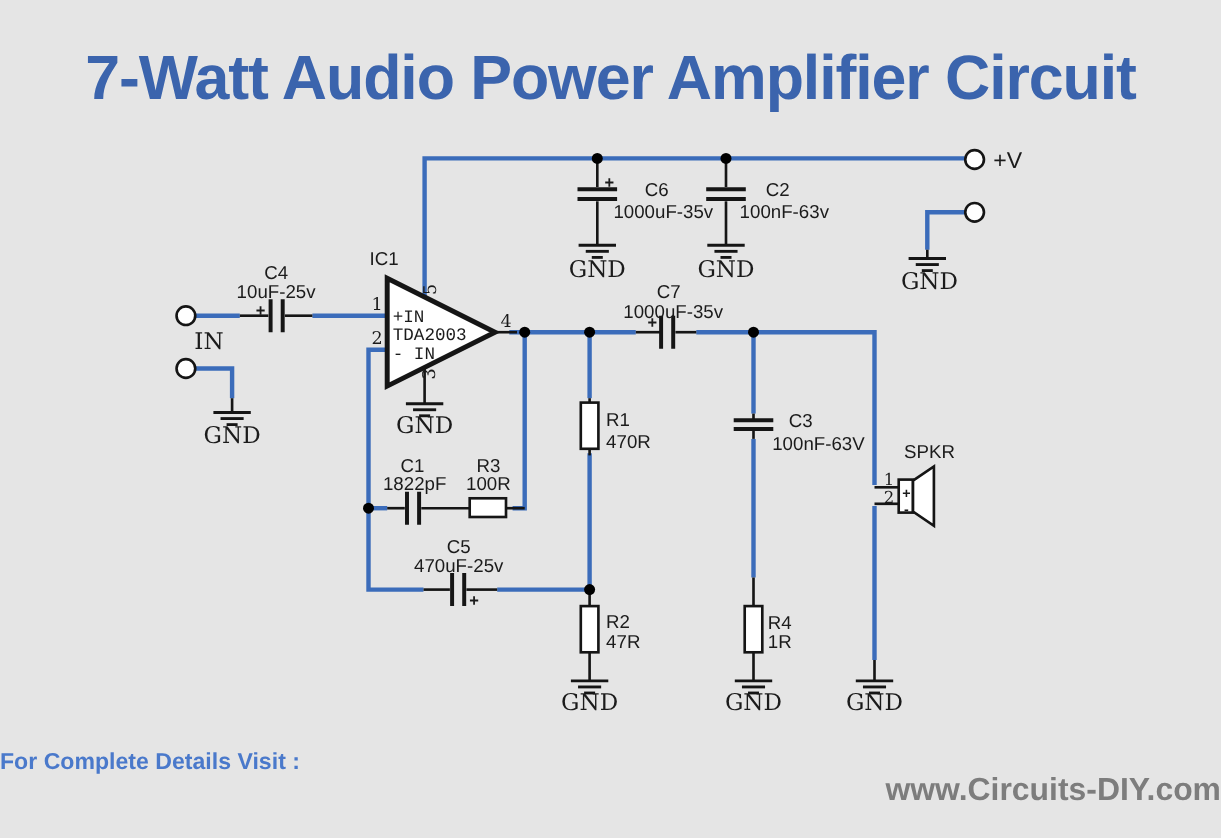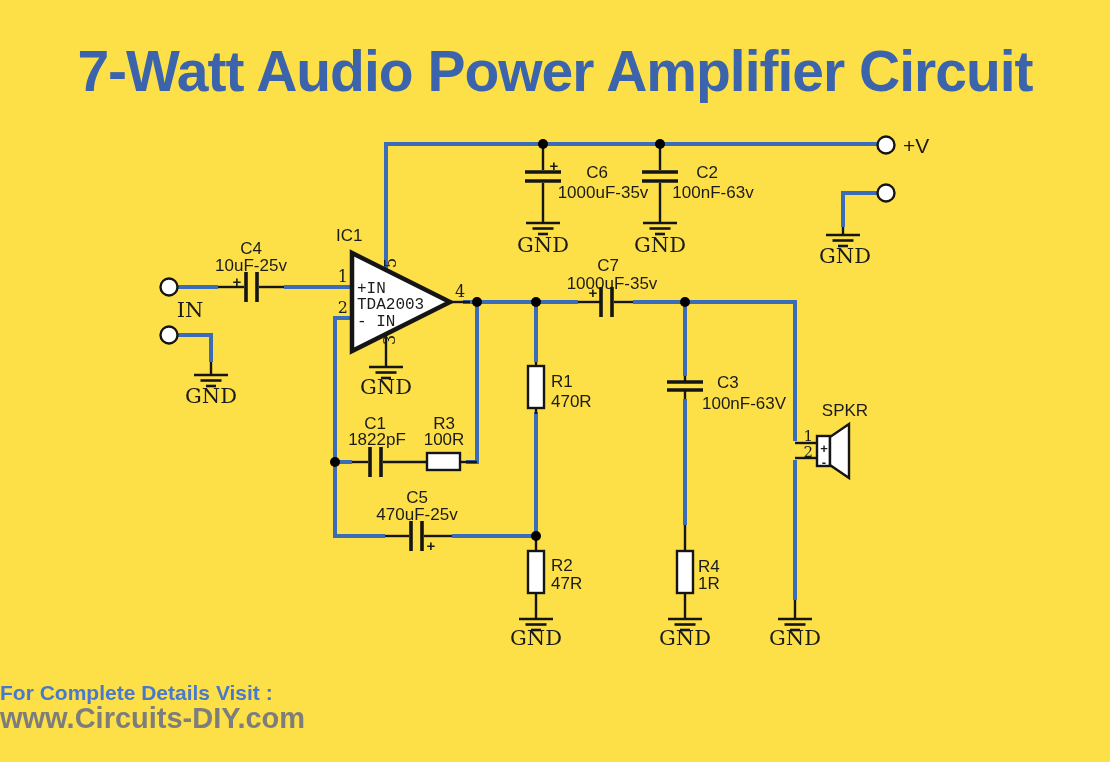--- a/index.html
+++ b/index.html
@@ -1,23 +1,23 @@
 <!DOCTYPE html>
 <html><head>
 <meta charset="utf-8">
 <style>
   html,body{margin:0;padding:0;background:#ffffff;}
-  .stage{position:relative;width:1110px;height:762px;background:#fde047;overflow:hidden;
+  .stage{position:relative;width:1110px;height:762px;background:#e5e5e5;overflow:hidden;
          font-family:"Liberation Sans",sans-serif;}
   .title{position:absolute;top:38px;left:0;width:100%;text-align:center;
          font-size:57px;font-weight:bold;letter-spacing:-1px;color:#3b64ad;}
   .schematic{position:absolute;left:0;top:0;}
   .footer1{position:absolute;top:681px;left:0;width:100%;text-align:left;
            font-size:21px;font-weight:bold;color:#4a79cb;}
-  .footer2{position:absolute;top:702px;left:0;width:100%;text-align:left;
+  .footer2{position:absolute;top:702px;left:0;width:100%;text-align:right;
            font-size:29px;font-weight:bold;color:#7d7d7d;}
   
   .w{stroke:#3b6cba;stroke-width:4;fill:none;}
   .k{stroke:#151515;stroke-width:2.4;fill:none;}
   .p{stroke:#151515;stroke-width:3.6;fill:none;}
   .comp{fill:#ffffff;stroke:#151515;stroke-width:2.4;}
   .tri{fill:#ffffff;stroke:#151515;stroke-width:4.5;stroke-linejoin:miter;}
   .term{fill:#ffffff;stroke:#151515;stroke-width:2.4;}
   .dot{fill:#000000;stroke:none;}
   text{fill:#1b1b1b;}

